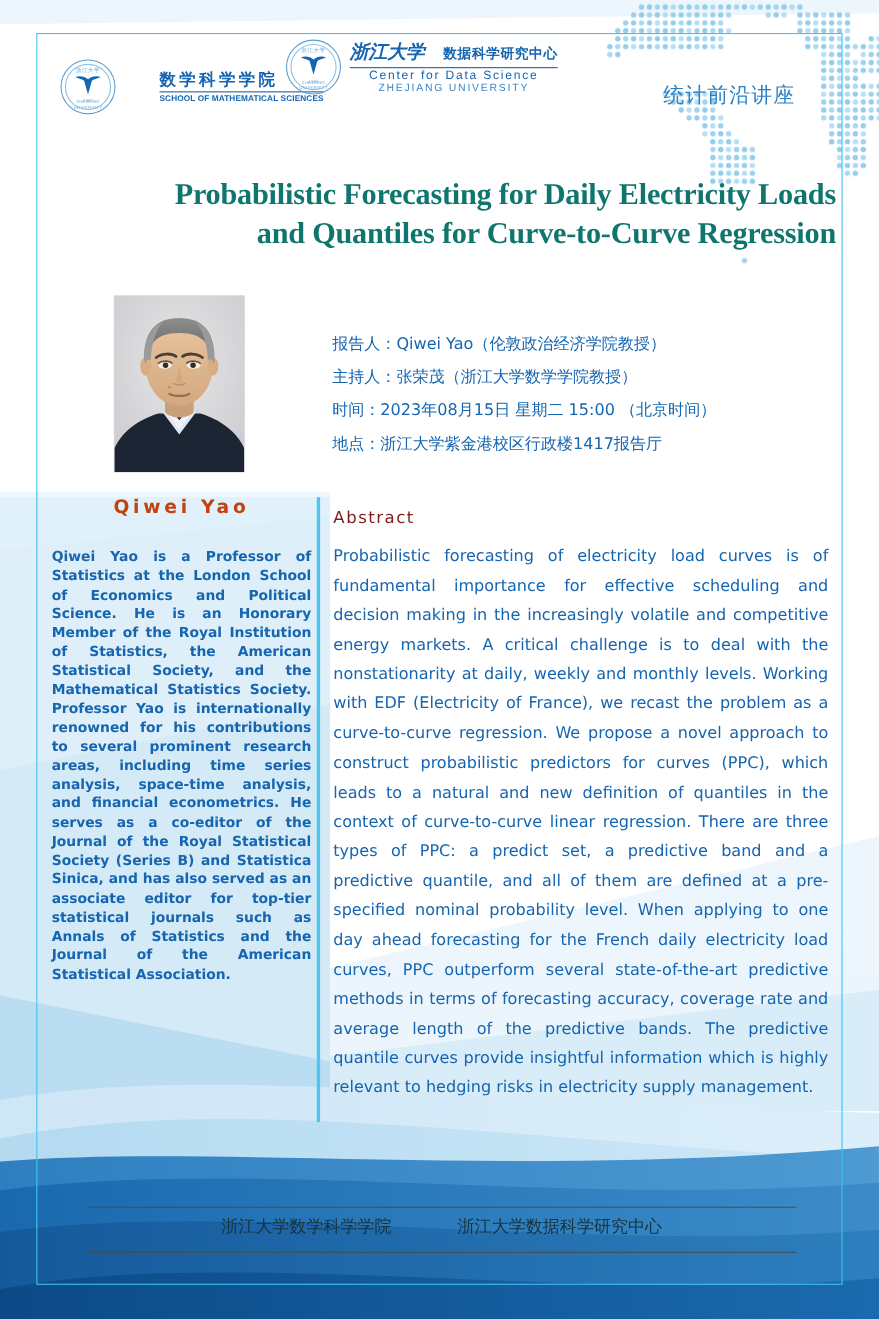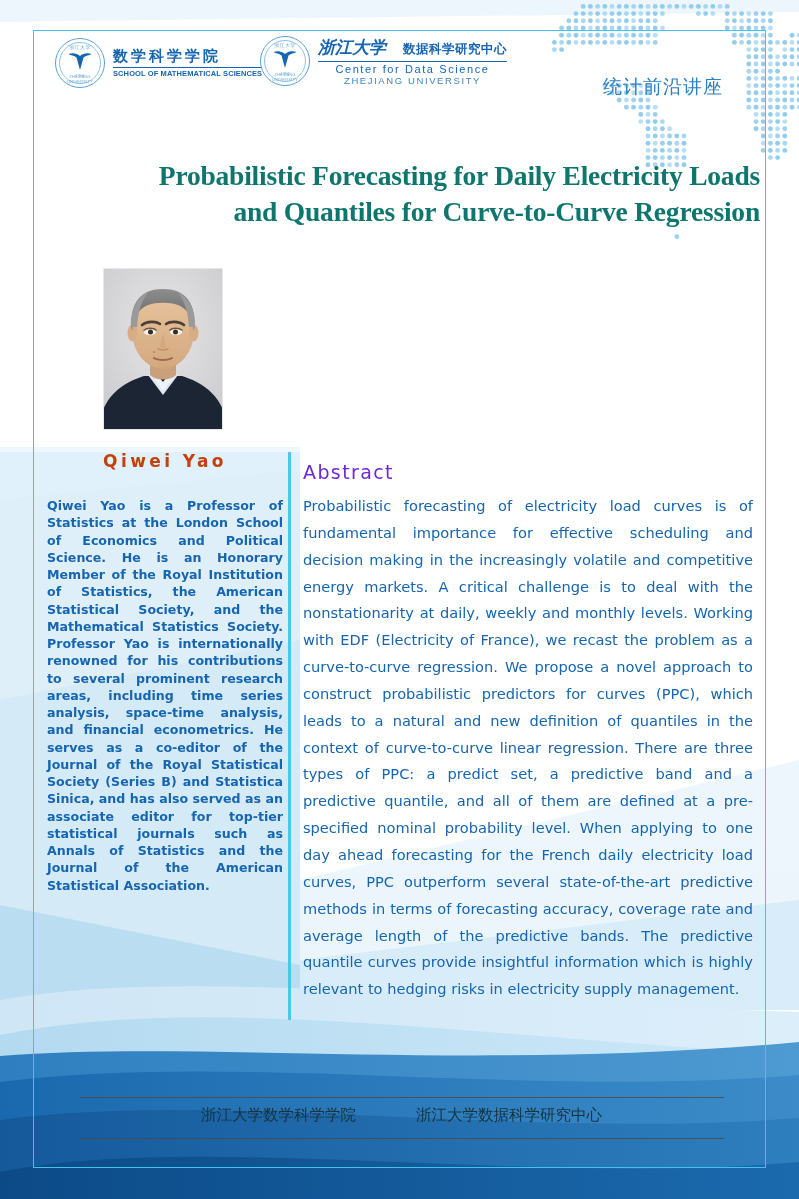--- a/index.html
+++ b/index.html
@@ -50,21 +50,21 @@
     left: 33px;
     top: 30px;
     width: 733px;
     height: 64px;
   }
   .logo-block {
     position: absolute;
     display: flex;
     align-items: center;
   }
-  .logo-block.math { left: 22px; top: 8px; }
+  .logo-block.math { left: 22px; top: 24px; gap: 32px; }
   .logo-block.cds  { left: 227px; top: 6px; }
 
   .zju-seal {
     width: 48px; height: 48px;
     border-radius: 50%;
     border: 1.4px solid #5a9fd4;
     position: relative;
     flex: 0 0 auto;
   }
   .zju-seal .ring2 {
@@ -256,22 +256,22 @@
     font-family: "DejaVu Sans", sans-serif;
     white-space: nowrap;
   }
   .details .row { display: block; }
 
   
   .abstract-heading {
     position: absolute;
     left: 303px;
     top: 461px;
-    color: #6d28d9;
-    font-size: 19px;
+    color: #7f1d1d;
+    font-size: 15px;
     letter-spacing: 1.4px;
     font-family: "DejaVu Sans", sans-serif;
   }
   .abstract-body {
     position: absolute;
     left: 303px;
     top: 493px;
     width: 450px;
     color: #1565b0;
     font-size: 14.6px;
@@ -770,20 +770,26 @@
       <circle cx="50" cy="83" r="1" fill="#a87f5c"></circle>
       <path d="M44,95 C50,99.5 68,99.5 74,95 C69,101 49,101 44,95 Z" fill="#cfa47c" opacity="0.5"></path>
     </svg>
   </div>
 
   <div class="speaker-name">Qiwei Yao</div>
   <div class="bio">Qiwei Yao is a Professor of Statistics at the London School of Economics and Political Science. He is an Honorary Member of the Royal Institution of Statistics, the American Statistical Society, and the Mathematical Statistics Society. Professor Yao is internationally renowned for his contributions to several prominent research areas, including time series analysis, space-time analysis, and financial econometrics. He serves as a co-editor of the Journal of the Royal Statistical Society (Series B) and Statistica Sinica, and has also served as an associate editor for top-tier statistical journals such as Annals of Statistics and the Journal of the American Statistical Association.</div>
 
   <div class="divider"></div>
 
+  <div class="details">
+    <span class="row">报告人：Qiwei Yao（伦敦政治经济学院教授）</span>
+    <span class="row">主持人：张荣茂（浙江大学数学学院教授）</span>
+    <span class="row">时间：2023年08月15日 星期二  15:00 （北京时间）</span>
+    <span class="row">地点：浙江大学紫金港校区行政楼1417报告厅</span>
+  </div>
 
   <div class="abstract-heading">Abstract</div>
   <div class="abstract-body">Probabilistic forecasting of electricity load curves is of fundamental importance for effective scheduling and decision making in the increasingly volatile and competitive energy markets. A critical challenge is to deal with the nonstationarity at daily, weekly and monthly levels. Working with EDF (Electricity of France), we recast the problem as a curve-to-curve regression. We propose a novel approach to construct probabilistic predictors for curves (PPC), which leads to a natural and new definition of quantiles in the context of curve-to-curve linear regression. There are three types of PPC: a predict set, a predictive band and a predictive quantile, and all of them are defined at a pre-specified nominal probability level. When applying to one day ahead forecasting for the French daily electricity load curves, PPC outperform several state-of-the-art predictive methods in terms of forecasting accuracy, coverage rate and average length of the predictive bands. The predictive quantile curves provide insightful information which is highly relevant to hedging risks in electricity supply management.</div>
 
   <div class="footer-rule top"></div>
   <div class="footer-text">
     <span>浙江大学数学科学学院</span>
     <span class="gap"></span>
     <span>浙江大学数据科学研究中心</span>
   </div>

